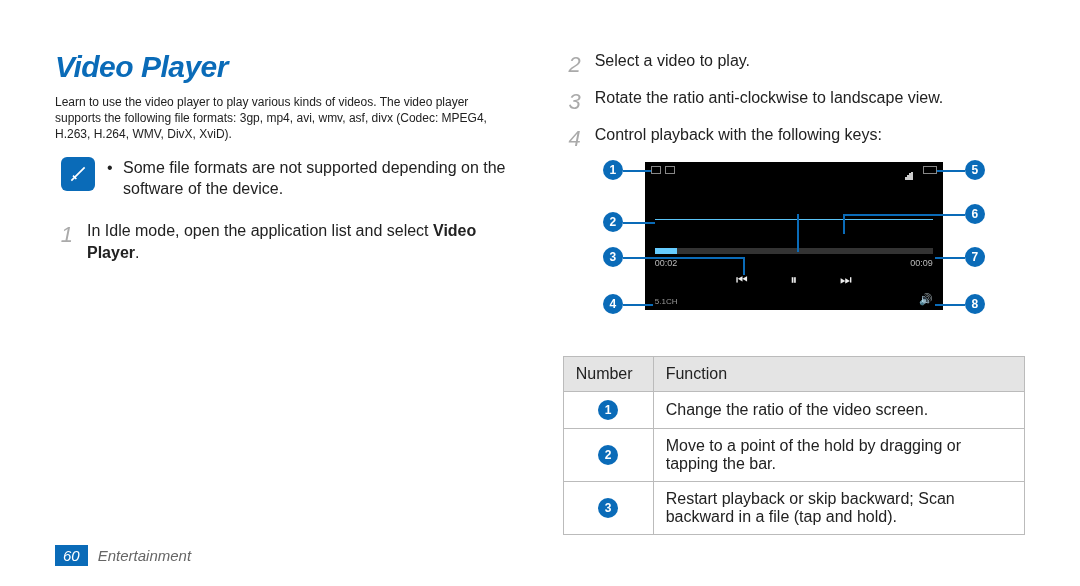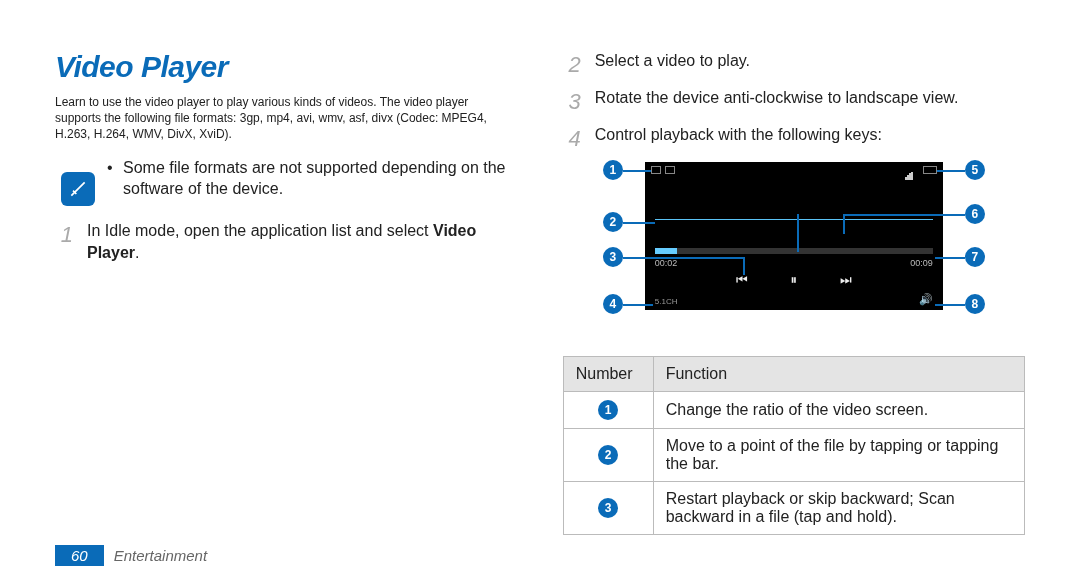--- a/index.html
+++ b/index.html
@@ -17,21 +17,21 @@
   .col-right { width: 480px; }
   h1 {
     color: #0a6bb8;
     font-style: italic;
     font-weight: 700;
     font-size: 30px;
     margin-bottom: 10px;
     letter-spacing: -0.5px;
   }
   .intro { font-size: 12px; line-height: 1.35; margin-bottom: 14px; }
-  .note-box { display: flex; gap: 12px; margin-bottom: 14px; padding-left: 6px; align-items: flex-end;}
+  .note-box { display: flex; gap: 12px; margin-bottom: 14px; padding-left: 6px;}
   .note-icon {
     width: 34px; height: 34px; background:#0a6bb8; border-radius:6px;
     display:flex; align-items:center; justify-content:center; color:#fff;
     flex-shrink: 0; font-size:18px;
   }
   .note-icon svg { width: 20px; height: 20px; stroke:#fff; fill:none; stroke-width:2;}
   .bullets { font-size: 16px; line-height:1.35; }
   .bullets .b { position: relative; padding-left: 16px; margin-bottom: 6px;}
   .bullets .b::before { content:"•"; position:absolute; left:0; top:0; }
   .step { display:flex; gap: 14px; font-size:16px; line-height:1.4; margin-bottom: 6px; }
@@ -59,21 +59,21 @@
   .vol { position:absolute; bottom:4px; right:10px; font-size:11px; color:#ccc;}
   .call { position:absolute; width:20px; height:20px; border-radius:50%; background:#0a6bb8; color:#fff; font-size:12px; font-weight:700; display:flex; align-items:center; justify-content:center;}
   .line { position:absolute; background:#0a6bb8; }
   .hline{height:2px;} .vline{width:2px;}
   table { width: 100%; border-collapse: collapse; font-size:16px; }
   th { background:#e4e4e4; font-weight:400; text-align:left; padding:8px 12px; border:1px solid #bbb;margin-left:32px;}
   td { padding:8px 12px; border:1px solid #bbb; vertical-align:middle;}
   td.numcell { width: 90px; text-align:center;}
   .circ { width:20px; height:20px; border-radius:50%; background:#0a6bb8; color:#fff; font-size:12px; font-weight:700; display:inline-flex; align-items:center; justify-content:center;}
   .footer { position:absolute; bottom:20px; left:55px; display:flex; align-items:center; gap:10px; font-style:italic; color:#666; font-size:15px;}
-  .pgno { background:#0a6bb8; color:#fff; padding:2px 16px; font-style:italic;}
+  .pgno { background:#0a6bb8; color:#fff; padding:2px 8px; font-style:italic;}
 </style>
 </head>
 <body>
 
 <div class="cols">
 
   <div class="col">
     <h1>Video Player</h1>
     <p class="intro">Learn to use the video player to play various kinds of videos. The video player supports the following file formats: 3gp, mp4, avi, wmv, asf, divx (Codec: MPEG4, H.263, H.264, WMV, DivX, XviD).</p>
 
@@ -96,21 +96,21 @@
     </div>
   </div>
 
   <div class="col-right">
     <div class="step">
       <div class="num">2</div>
       <div class="txt">Select a video to play.</div>
     </div>
     <div class="step">
       <div class="num">3</div>
-      <div class="txt">Rotate the device anti-clockwise to landscape view.</div>
+      <div class="txt">Rotate the ratio anti-clockwise to landscape view.</div>
     </div>
     <div class="step">
       <div class="num">4</div>
       <div class="txt">Control playback with the following keys:</div>
     </div>
 
     <div class="vwrap">
       <div class="vplayer">
         <div class="vtopl">
             <span></span>
@@ -168,21 +168,21 @@
           <tr>
         <th>Number</th>
         <th>Function</th>
       </tr>
       <tr>
         <td class="numcell"><span class="circ">1</span></td>
         <td>Change the ratio of the video screen.</td>
       </tr>
       <tr>
         <td class="numcell"><span class="circ">2</span></td>
-        <td>Move to a point of the file by tapping or tapping the bar.</td>
+        <td>Move to a point of the hold by dragging or tapping the bar.</td>
       </tr>
       <tr>
         <td class="numcell"><span class="circ">3</span></td>
         <td>Restart playback or skip backward; Scan backward in a file (tap and hold).</td>
       </tr>
     </tbody>
       </table>
   </div>
 </div>
 

